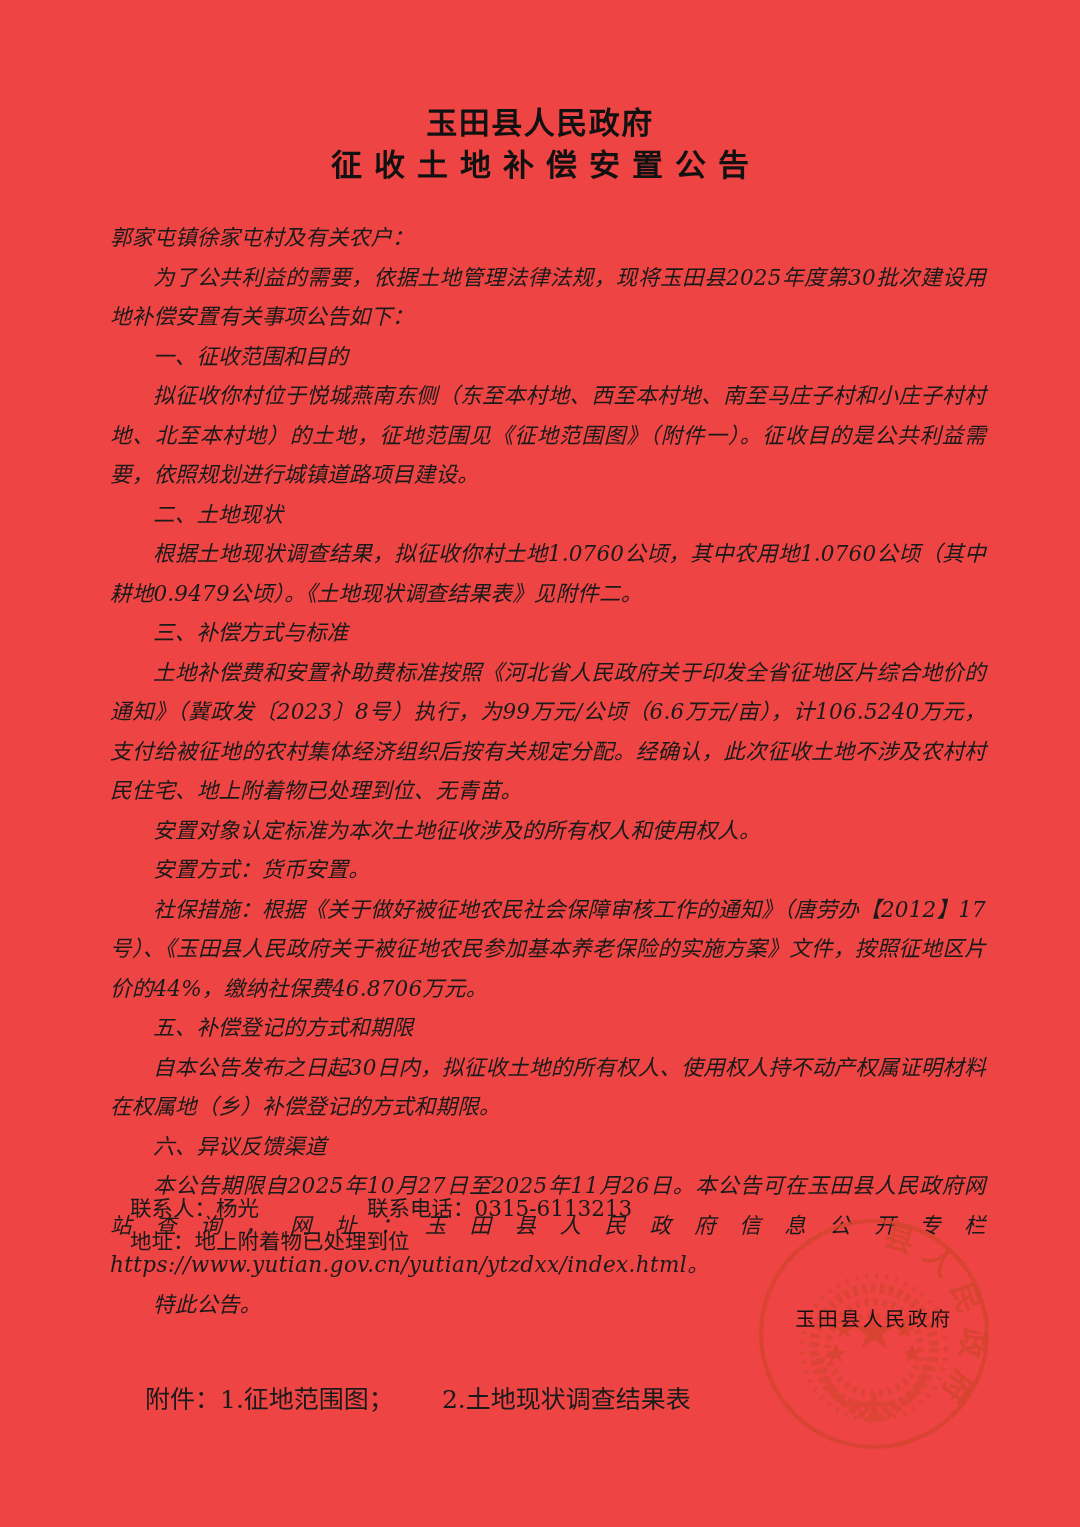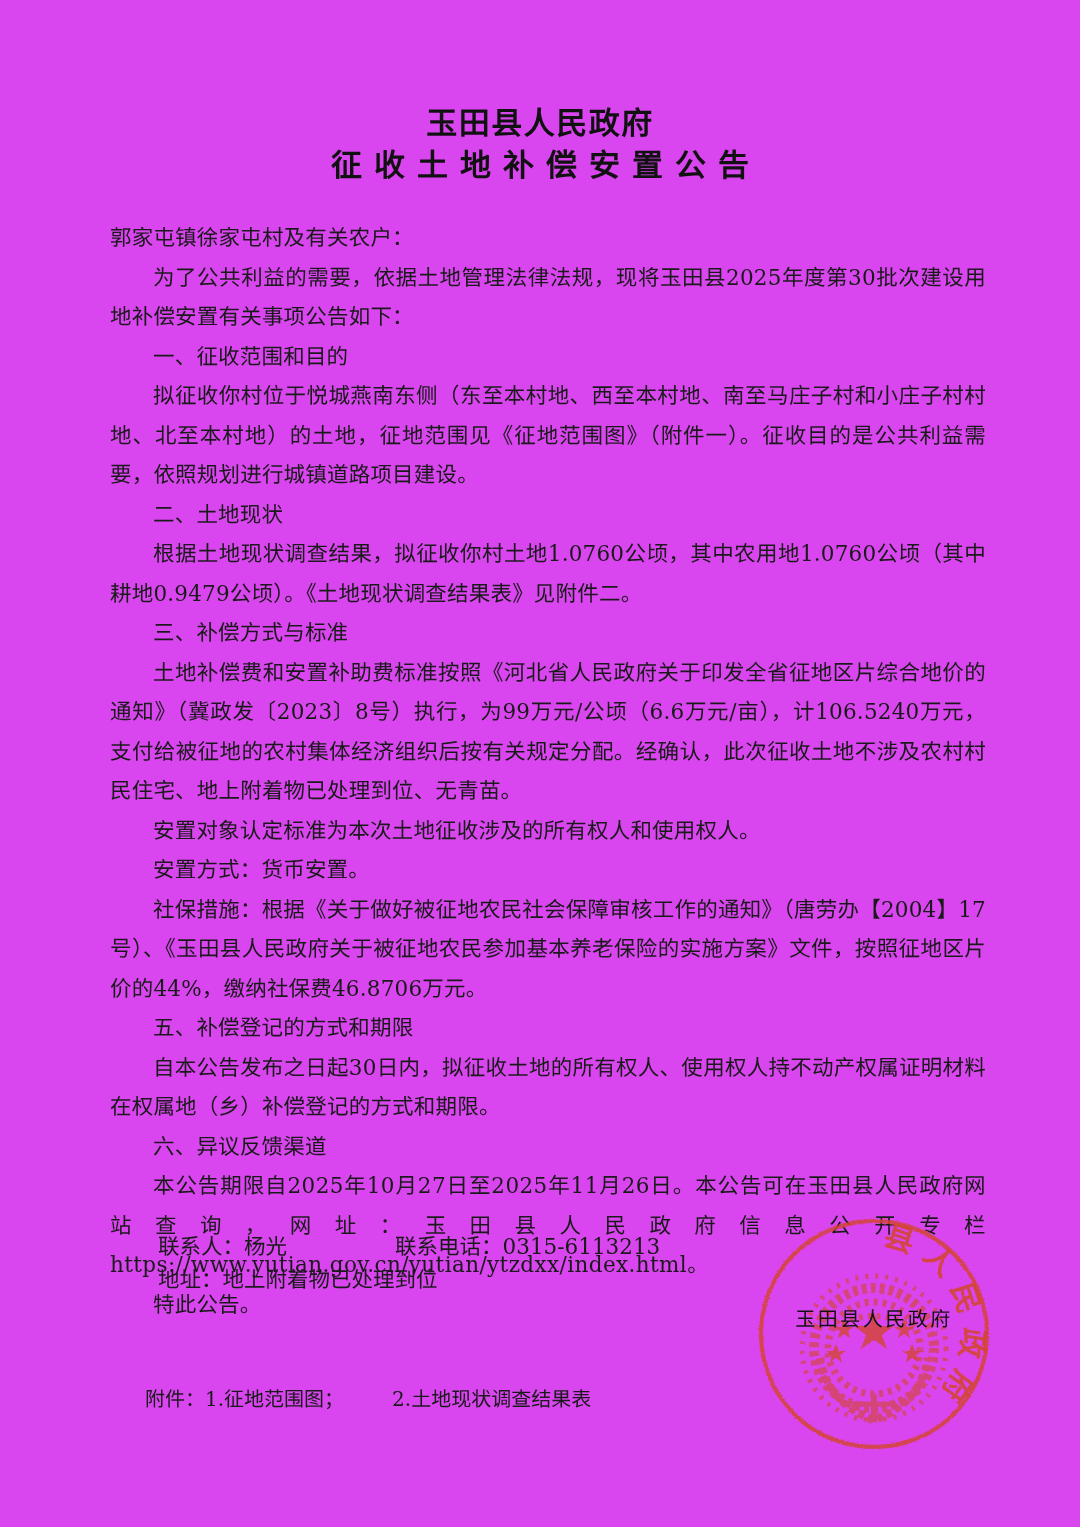--- a/index.html
+++ b/index.html
@@ -10,21 +10,21 @@
   }
   body {
     font-family: "DejaVu Serif", "Liberation Serif", serif;
     color: #1a1a1a;
   }
   .page {
     position: relative;
     width: 1080px;
     height: 1527px;
     margin: 0 auto;
-    background: #d946ef;
+    background: #ef4444;
     overflow: hidden;
   }
 
   
   .title-block {
     position: absolute;
     left: 0;
     top: 104px;
     width: 1080px;
     text-align: center;
@@ -53,42 +53,42 @@
     width: 876px;
   }
   .para {
     font-size: 21.5px;
     line-height: 39.5px;
     letter-spacing: 0.2px;
     text-align: justify;
     text-justify: inter-ideograph;
     margin: 0;
     color: #1a1a1a;
+    font-style: italic;
   }
   .para.indent {
     text-indent: 2em;
   }
   .para.flush {
     text-indent: 0;
   }
   .para.heading {
     text-indent: 2em;
   }
   .url-text {
     font-family: "DejaVu Serif", "Liberation Serif", serif;
     letter-spacing: 0.4px;
   }
 
   
   .contact-block {
     position: absolute;
-    left: 158px;
+    left: 130px;
     top: 1192px;
     width: 700px;
-    margin-top: 38px;
   }
   .contact-row {
     font-size: 21.5px;
     line-height: 33px;
     white-space: pre;
     color: #1a1a1a;
   }
   .contact-gap {
     display: inline-block;
     width: 108px;
@@ -128,21 +128,21 @@
     line-height: 30px;
     white-space: nowrap;
   }
 
   
   .attachments {
     position: absolute;
     left: 145px;
     top: 1383px;
     width: 800px;
-    font-size: 20px;
+    font-size: 25px;
     line-height: 33px;
     color: #1a1a1a;
     white-space: pre;
   }
   .attach-gap {
     display: inline-block;
     width: 48px;
   }
 </style>
 </head>
@@ -165,21 +165,21 @@
     <p class="para indent">拟征收你村位于悦城燕南东侧（东至本村地、西至本村地、南至马庄子村和小庄子村村地、北至本村地）的土地，征地范围见《征地范围图》（附件一）。征收目的是公共利益需要，依照规划进行城镇道路项目建设。</p>
 
     <p class="para heading">二、土地现状</p>
     <p class="para indent">根据土地现状调查结果，拟征收你村土地1.0760公顷，其中农用地1.0760公顷（其中耕地0.9479公顷）。《土地现状调查结果表》见附件二。</p>
 
     <p class="para heading">三、补偿方式与标准</p>
     <p class="para indent">土地补偿费和安置补助费标准按照《河北省人民政府关于印发全省征地区片综合地价的通知》（冀政发〔2023〕8号）执行，为99万元/公顷（6.6万元/亩），计106.5240万元，支付给被征地的农村集体经济组织后按有关规定分配。经确认，此次征收土地不涉及农村村民住宅、地上附着物已处理到位、无青苗。</p>
 
     <p class="para indent">安置对象认定标准为本次土地征收涉及的所有权人和使用权人。</p>
     <p class="para indent">安置方式：货币安置。</p>
-    <p class="para indent">社保措施：根据《关于做好被征地农民社会保障审核工作的通知》（唐劳办【2004】17号）、《玉田县人民政府关于被征地农民参加基本养老保险的实施方案》文件，按照征地区片价的44%，缴纳社保费46.8706万元。</p>
+    <p class="para indent">社保措施：根据《关于做好被征地农民社会保障审核工作的通知》（唐劳办【2012】17号）、《玉田县人民政府关于被征地农民参加基本养老保险的实施方案》文件，按照征地区片价的44%，缴纳社保费46.8706万元。</p>
 
     <p class="para heading">五、补偿登记的方式和期限</p>
     <p class="para indent">自本公告发布之日起30日内，拟征收土地的所有权人、使用权人持不动产权属证明材料在权属地（乡）补偿登记的方式和期限。</p>
 
     <p class="para heading">六、异议反馈渠道</p>
 
     <p class="para indent url-text">本公告期限自2025年10月27日至2025年11月26日。本公告可在玉田县人民政府网站查询，网址：玉田县人民政府信息公开专栏https://www.yutian.gov.cn/yutian/ytzdxx/index.html。</p>
     <p class="para indent">特此公告。</p>
   </div>
 

